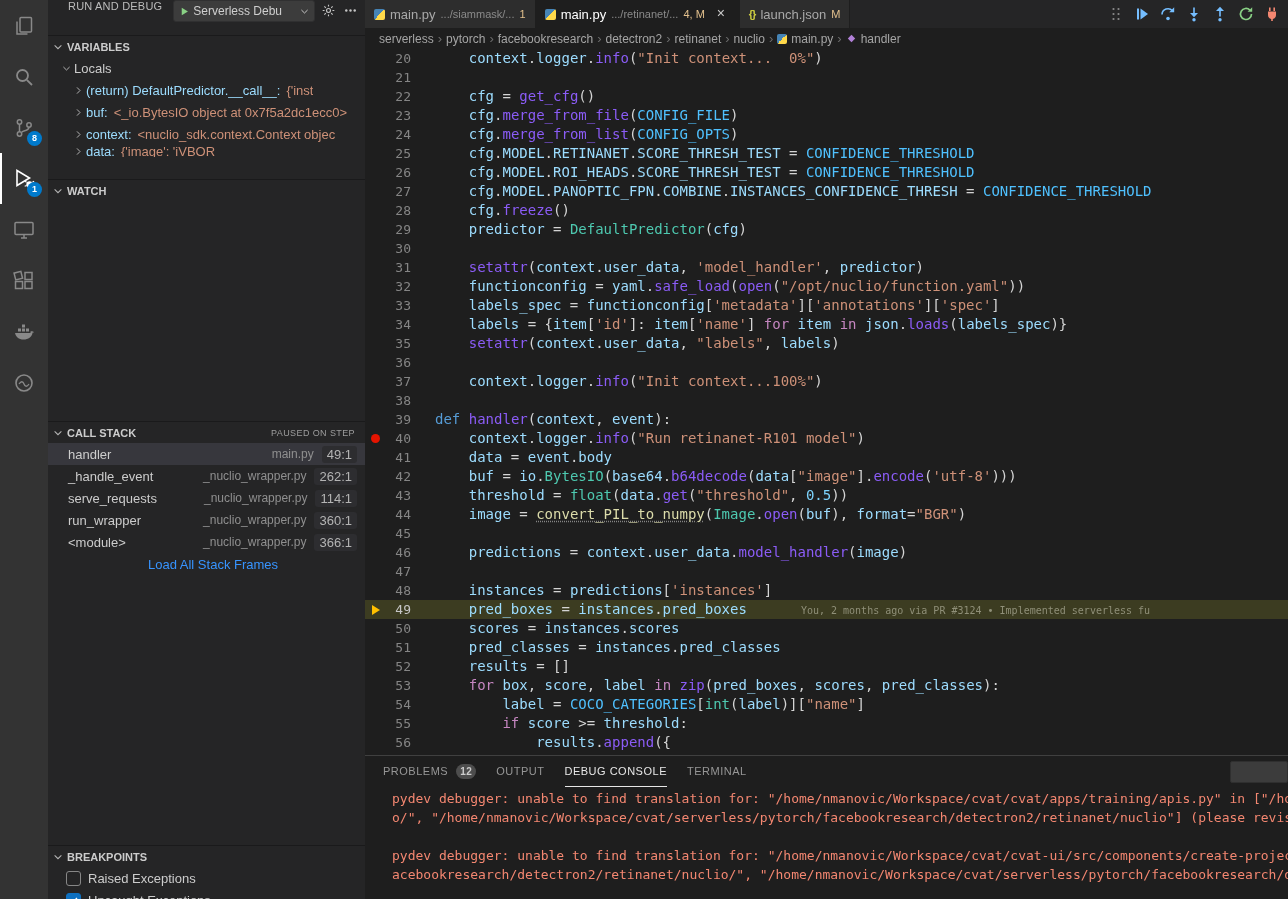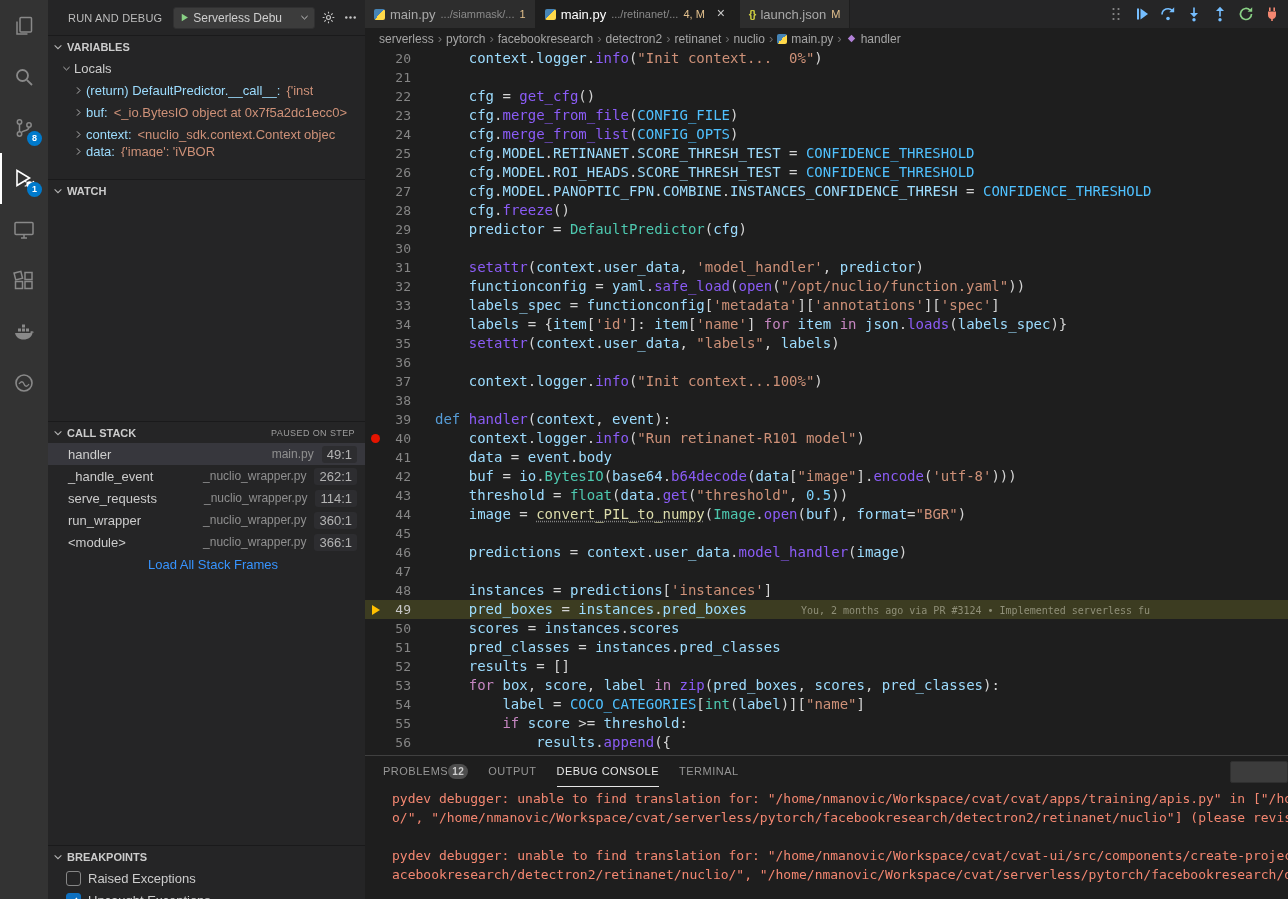--- a/index.html
+++ b/index.html
@@ -9,21 +9,21 @@
 .app{display:flex;width:1288px;height:899px;}
 
 
 .activity-bar{width:48px;flex:none;background:#333333;display:flex;flex-direction:column;}
 .ab-item{height:51px;display:flex;align-items:center;justify-content:center;position:relative;color:#898989;cursor:pointer;}
 .ab-item.active{color:#ffffff;box-shadow:inset 2px 0 0 #ffffff;}
 .ab-badge{position:absolute;right:6px;bottom:7px;min-width:15px;height:15px;padding:0 3px;border-radius:8px;background:#007acc;color:#fff;font-size:9px;line-height:15px;text-align:center;font-weight:bold;}
 
 
 .sidebar{width:317px;flex:none;background:#252526;display:flex;flex-direction:column;overflow:hidden;}
-.debug-header{height:35px;flex:none;display:flex;align-items:center;gap:5px;padding:0 6px 0 20px;}
+.debug-header{height:35px;flex:none;display:flex;gap:5px;padding:0 6px 0 20px;}
 .sb-title{font-size:11px;color:#bcbcbc;white-space:nowrap;letter-spacing:0.2px;flex:none;}
 .config-picker{flex:none;display:flex;align-items:center;gap:3px;height:22px;width:142px;padding:0 4px 0 5px;background:#3c3c3c;border:1px solid #303031;border-radius:3px;margin-left:6px;cursor:pointer;}
 .cfg-label{font-size:12px;color:#cfcfcf;white-space:nowrap;overflow:hidden;flex:1;}
 .hdr-icon{width:20px;height:20px;display:flex;align-items:center;justify-content:center;color:#c5c5c5;cursor:pointer;border-radius:3px;}
 .chev svg{width:11px;height:11px;}
 .section{display:flex;flex-direction:column;overflow:hidden;}
 .sec-variables{flex:none;height:144px;}
 .sec-watch{flex:none;height:242px;}
 .sec-callstack{flex:1 1 auto;min-height:0;}
 .sec-breakpoints{flex:none;height:54px;}
@@ -76,21 +76,21 @@
 .bp-dot{width:9px;height:9px;border-radius:50%;background:#e51400;}
 .cur-arrow{width:0;height:0;border-left:8px solid #ffc000;border-top:5px solid transparent;border-bottom:5px solid transparent;margin-left:2px;}
 .blame{color:#8f8f78;margin-left:54px;font-size:10px;}
 .tk-p{color:#d4d4d4}.tk-k{color:#569cd6}.tk-kc{color:#c586c0}.tk-s{color:#ce9178}
 .tk-f{color:#8b5cf6}.tk-fu{color:#dcdcaa;text-decoration:underline dotted rgba(200,200,200,0.6);text-underline-offset:2px;}
 .tk-v{color:#9cdcfe}.tk-c{color:#4fc1ff}.tk-n{color:#7dd3fc}.tk-t{color:#4ec9b0}
 
 
 .panel{height:144px;flex:none;border-top:1px solid rgba(128,128,128,0.35);display:flex;flex-direction:column;position:relative;background:#1e1e1e;}
 .panel-tabs{height:31px;flex:none;display:flex;align-items:stretch;gap:20px;padding-left:18px;}
-.ptab{display:flex;align-items:center;gap:0;font-size:11px;letter-spacing:0.5px;color:#969696;border-bottom:1px solid transparent;cursor:pointer;}
+.ptab{display:flex;align-items:center;gap:8px;font-size:11px;letter-spacing:0.5px;color:#969696;border-bottom:1px solid transparent;cursor:pointer;}
 .ptab.active{color:#e7e7e7;border-bottom-color:#e7e7e7;}
 .pbadge{background:#4d4d4d;color:#cccccc;border-radius:9px;min-width:17px;height:15px;padding:0 4px;font-size:10px;line-height:15px;text-align:center;font-weight:bold;}
 .console{flex:1;overflow:hidden;padding:2px 0 0 27px;font-family:"DejaVu Sans Mono","Liberation Mono",monospace;font-size:13px;color:#f48771;}
 .cline{height:19px;line-height:19px;white-space:pre;}
 .console-filter{position:absolute;top:5px;right:0;width:58px;height:22px;background:#3c3c3c;border:1px solid #2f2f2f;border-radius:2px;}
 
 
 .dbg-toolbar{position:absolute;top:2px;right:4px;height:24px;display:flex;align-items:center;gap:1px;z-index:10;}
 .dbtn{width:25px;height:24px;display:flex;align-items:center;justify-content:center;border-radius:4px;cursor:pointer;}
 </style>

